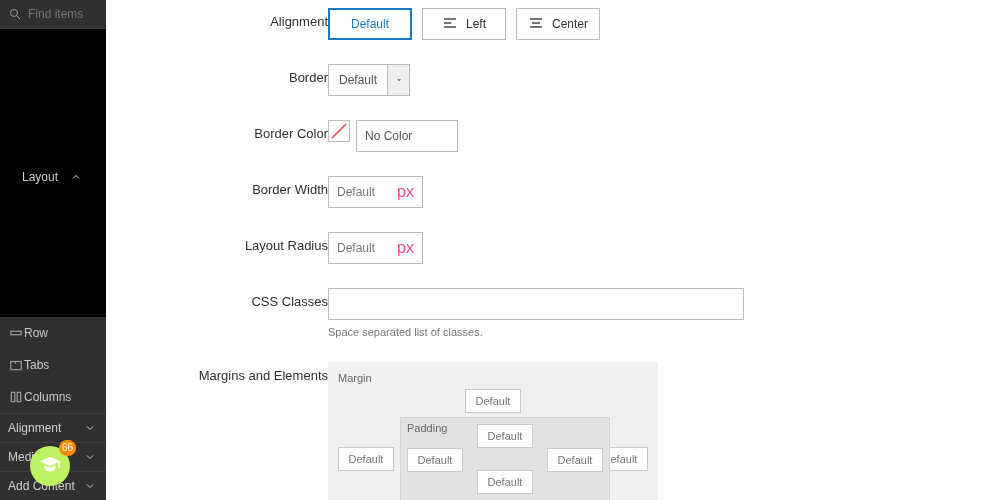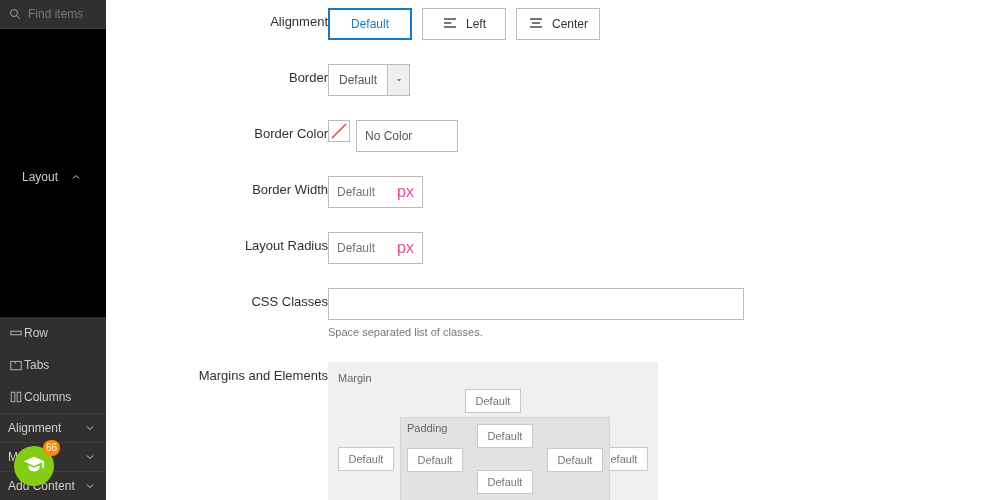--- a/index.html
+++ b/index.html
@@ -66,25 +66,25 @@
     display: inline-flex; align-items: center; justify-content: center;
   }
   .icon-slot {
     width: 16px; height: 16px;
     display: inline-flex; align-items: center; justify-content: center;
     color: #9e9e9e;
   }
 
   .help-bubble {
     position: absolute;
-    left: 14px;
+    left: 30px;
     bottom: 14px;
     width: 40px; height: 40px;
     border-radius: 50%;
-    background: #84cc16;
+    background: #bef264;
     display: flex;
     align-items: center;
     justify-content: center;
     cursor: pointer;
   }
   .help-badge {
     position: absolute;
     top: -6px; right: -6px;
     background: #ff8a00;
     color: #fff;

